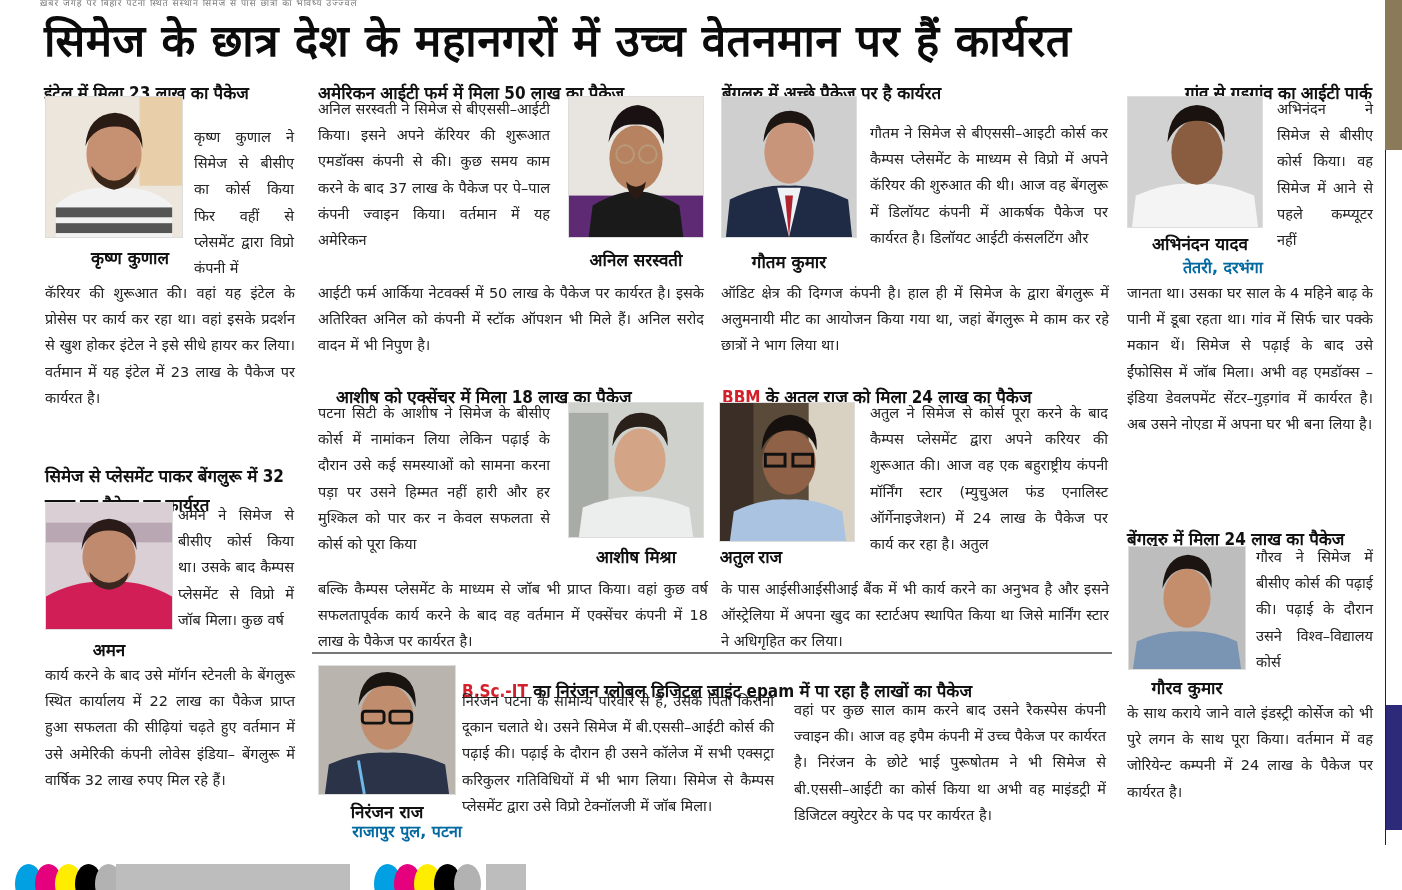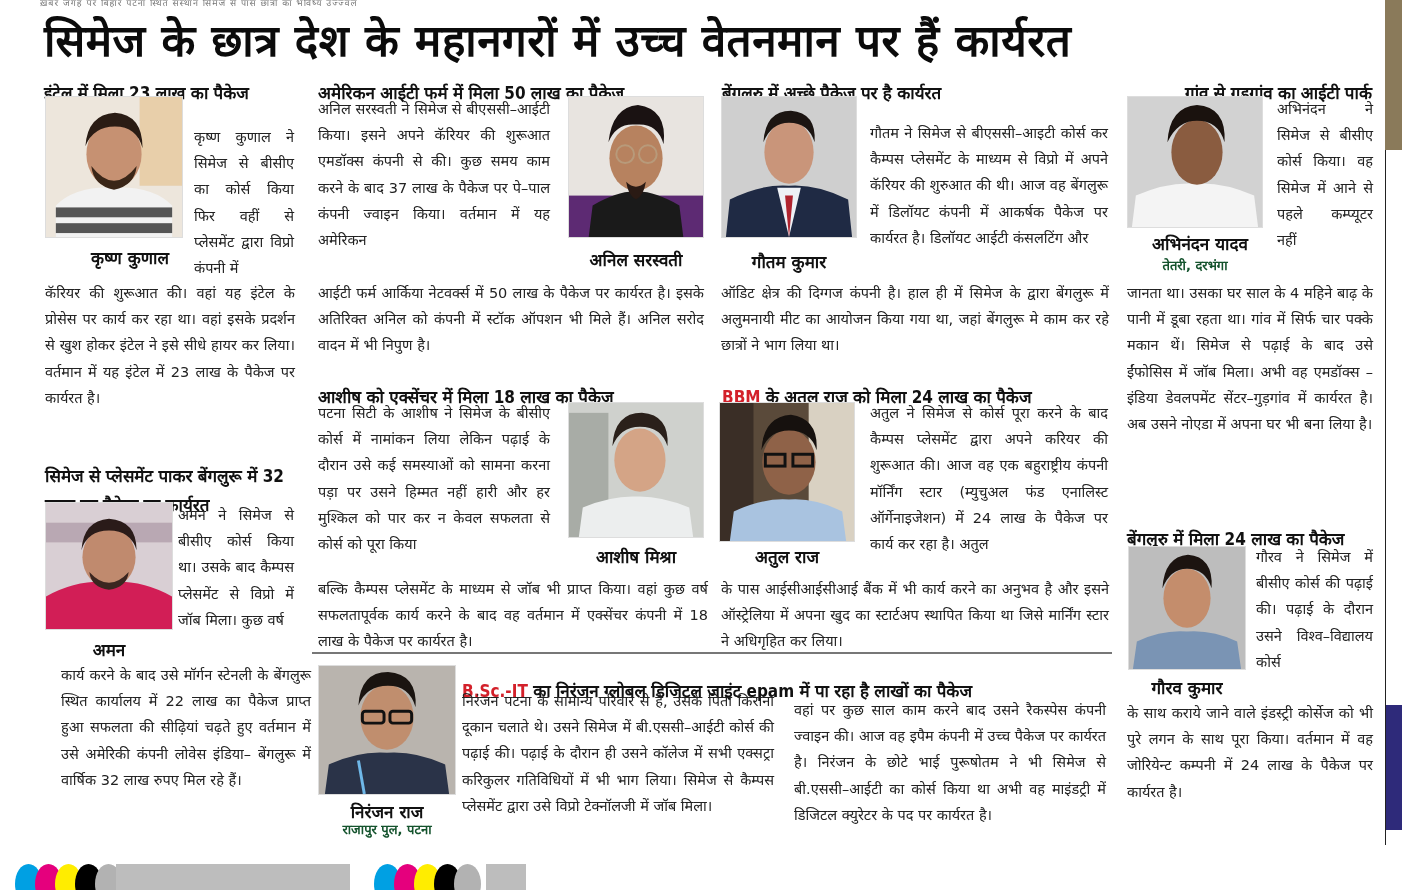--- a/index.html
+++ b/index.html
@@ -8,21 +8,21 @@
 
   .abs { position: absolute; }
   .topstrip { left: 40px; top: 0; width: 1330px; height: 8px; overflow: hidden; font-size: 9px; color: #777; line-height: 6px; letter-spacing: 1px; }
   .headline { left: 44px; top: 12px; width: 1330px; height: 58px; font-family: "DejaVu Sans", sans-serif; font-weight: bold; font-size: 44px; line-height: 58px; color: #0b0b0b; letter-spacing: 0.5px; white-space: nowrap; }
   .subhead { font-family: "DejaVu Sans Condensed", "DejaVu Sans", sans-serif; font-weight: bold; font-size: 17px; color: #111; white-space: nowrap; line-height: 22px; transform-origin: left top; margin-top: 16px; }
   .subhead.right { text-align: right; transform-origin: right top; }
   .body { font-family: "DejaVu Sans", sans-serif; font-size: 14.5px; line-height: 26.2px; color: #222; text-align: justify; }
   .photo { overflow: hidden; border: 1px solid #ddd; }
   .photo svg { display: block; width: 100%; height: 100%; }
   .caption { font-family: "DejaVu Sans", sans-serif; font-weight: bold; font-size: 17px; color: #111; text-align: center; white-space: nowrap; }
-  .subcaption { font-family: "DejaVu Sans", sans-serif; font-weight: bold; font-size: 13px; color: #14532d; text-align: center; white-space: nowrap; }
+  .subcaption { font-family: "DejaVu Sans", sans-serif; font-weight: bold; font-size: 16px; color: #0369a1; text-align: right; white-space: nowrap; }
   .rule { background: #777; height: 2px; }
   .red { color: #d3202a; }
   .vrule { background: #333; width: 2px; }
   .swatch { width: 27px; height: 40px; border-radius: 50% / 50%; }
   .graybar { background: #bdbdbd; height: 26px; }
 </style>
 </head>
 <body>
 
 <div class="abs topstrip">ख़बर जगह पर बिहार पटना स्थित संस्थान सिमेज से पास छात्रों का भविष्य उज्ज्वल</div>
@@ -56,39 +56,39 @@
     <rect width="128" height="128" fill="#d9cfd4"></rect>
     <rect x="0" y="20" width="128" height="20" fill="#b9a8b3"></rect>
     <path d="M0 128 L0 95 Q30 78 64 80 Q98 78 128 95 L128 128 Z" fill="#d21e56"></path>
     <ellipse cx="64" cy="55" rx="27" ry="31" fill="#c08a6e"></ellipse>
     <path d="M36 48 Q38 18 64 16 Q92 18 92 48 Q86 28 64 28 Q42 28 36 48 Z" fill="#2a1b19"></path>
     <path d="M44 70 Q64 92 84 70 Q82 86 64 88 Q46 86 44 70 Z" fill="#3b2620"></path>
   </svg>
 </div>
 <div class="abs caption" style="left:45px; top:638px; width:128px;">अमन</div>
 <div class="abs body" style="left:178px; top:502px; width:116px;">अमन ने सिमेज से बीसीए कोर्स किया था। उसके बाद कैम्पस प्लेसमेंट से विप्रो में जॉब मिला। कुछ वर्ष</div>
-<div class="abs body" style="left:45px; top:662px; width:250px;margin-left:16px;">कार्य करने के बाद उसे मॉर्गन स्टेनली के बेंगलुरू स्थित कार्यालय में 22 लाख का पैकेज प्राप्त हुआ सफलता की सीढ़ियां चढ़ते हुए वर्तमान में उसे अमेरिकी कंपनी लोवेस इंडिया– बेंगलुरू में वार्षिक 32 लाख रुपए मिल रहे हैं।</div>
+<div class="abs body" style="left:45px; top:662px; width:250px;">कार्य करने के बाद उसे मॉर्गन स्टेनली के बेंगलुरू स्थित कार्यालय में 22 लाख का पैकेज प्राप्त हुआ सफलता की सीढ़ियां चढ़ते हुए वर्तमान में उसे अमेरिकी कंपनी लोवेस इंडिया– बेंगलुरू में वार्षिक 32 लाख रुपए मिल रहे हैं।</div>
 
 <div class="abs body" style="left:318px; top:96px; width:232px;">अनिल सरस्वती ने सिमेज से बीएससी–आईटी किया। इसने अपने कॅरियर की शुरूआत एमडॉक्स कंपनी से की। कुछ समय काम करने के बाद 37 लाख के पैकेज पर पे–पाल कंपनी ज्वाइन किया। वर्तमान में यह अमेरिकन</div>
 <div class="abs photo" style="left:568px; top:96px; width:136px; height:142px;">
   <svg viewBox="0 0 136 142" preserveAspectRatio="none">
     <rect width="136" height="142" fill="#e8e4e0"></rect>
     <rect x="0" y="100" width="136" height="42" fill="#5d2a73"></rect>
     <path d="M20 142 L24 110 Q50 95 68 96 Q86 95 112 110 L116 142 Z" fill="#1a1a1a"></path>
     <ellipse cx="68" cy="62" rx="27" ry="33" fill="#b7825f"></ellipse>
     <path d="M40 46 Q44 10 70 8 Q100 12 96 48 Q90 26 68 28 Q48 26 40 46 Z" fill="#1a1212"></path>
     <circle cx="57" cy="58" r="9" fill="none" stroke="#b89a7a" stroke-width="2"></circle>
     <circle cx="80" cy="58" r="9" fill="none" stroke="#b89a7a" stroke-width="2"></circle>
     <path d="M58 86 Q68 96 78 86 Q76 100 68 104 Q60 100 58 86 Z" fill="#2a1a14"></path>
   </svg>
 </div>
 <div class="abs caption" style="left:568px; top:248px; width:136px;text-align:center;">अनिल सरस्वती</div>
 <div class="abs body" style="left:318px; top:280px; width:386px;">आईटी फर्म आर्किया नेटवर्क्स में 50 लाख के पैकेज पर कार्यरत है। इसके अतिरिक्त अनिल को कंपनी में स्टॉक ऑपशन भी मिले हैं। अनिल सरोद वादन में भी निपुण है।</div>
 
-<div class="abs subhead" style="left:318px; top:370px; width:390px;">आशीष को एक्सेंचर में मिला 18 लाख का पैकेज</div>
+<div class="abs subhead" style="left:336px; top:370px; width:390px;">आशीष को एक्सेंचर में मिला 18 लाख का पैकेज</div>
 <div class="abs body" style="left:318px; top:400px; width:232px;">पटना सिटी के आशीष ने सिमेज के बीसीए कोर्स में नामांकन लिया लेकिन पढ़ाई के दौरान उसे कई समस्याओं को सामना करना पड़ा पर उसने हिम्मत नहीं हारी और हर मुश्किल को पार कर न केवल सफलता से कोर्स को पूरा किया</div>
 <div class="abs photo" style="left:568px; top:402px; width:136px; height:136px;">
   <svg viewBox="0 0 136 136" preserveAspectRatio="none">
     <rect width="136" height="136" fill="#cfd1cd"></rect>
     <rect x="0" y="10" width="40" height="126" fill="#a8aca6"></rect>
     <path d="M10 136 L14 106 Q44 94 68 95 Q92 94 122 106 L126 136 Z" fill="#eceeee"></path>
     <ellipse cx="72" cy="58" rx="26" ry="32" fill="#d4a486"></ellipse>
     <path d="M44 44 Q46 10 74 10 Q102 12 100 44 Q94 24 72 24 Q52 24 44 44 Z" fill="#2a201a"></path>
   </svg>
 </div>
@@ -117,21 +117,21 @@
     <rect width="136" height="140" fill="#5a4a3a"></rect>
     <rect x="90" y="0" width="46" height="140" fill="#d9d1c2"></rect>
     <rect x="0" y="0" width="34" height="140" fill="#3a2e26"></rect>
     <path d="M10 140 L14 110 Q44 96 70 98 Q96 96 124 110 L128 140 Z" fill="#a9c3e0"></path>
     <ellipse cx="70" cy="60" rx="27" ry="33" fill="#8f6248"></ellipse>
     <path d="M42 48 Q44 14 72 12 Q100 16 98 48 Q92 28 70 28 Q50 28 42 48 Z" fill="#16110e"></path>
     <rect x="46" y="52" width="20" height="12" fill="none" stroke="#111" stroke-width="3"></rect>
     <rect x="74" y="52" width="20" height="12" fill="none" stroke="#111" stroke-width="3"></rect>
   </svg>
 </div>
-<div class="abs caption" style="left:719px; top:545px; width:136px;">अतुल राज</div>
+<div class="abs caption" style="left:683px; top:545px; width:136px;font-family:Liberation Serif, serif;">अतुल राज</div>
 <div class="abs body" style="left:870px; top:400px; width:238px;">अतुल ने सिमेज से कोर्स पूरा करने के बाद कैम्पस प्लेसमेंट द्वारा अपने करियर की शुरूआत की। आज वह एक बहुराष्ट्रीय कंपनी मॉर्निंग स्टार (म्युचुअल फंड एनालिस्ट ऑर्गेनाइजेशन) में 24 लाख के पैकेज पर कार्य कर रहा है। अतुल</div>
 <div class="abs body" style="left:721px; top:576px; width:388px;">के पास आईसीआईसीआई बैंक में भी कार्य करने का अनुभव है और इसने ऑस्ट्रेलिया में अपना खुद का स्टार्टअप स्थापित किया था जिसे मार्निंग स्टार ने अधिगृहित कर लिया।</div>
 
 <div class="abs rule" style="left:312px; top:652px; width:800px;"></div>
 
 <div class="abs photo" style="left:318px; top:665px; width:138px; height:130px;">
   <svg viewBox="0 0 138 130" preserveAspectRatio="none">
     <rect width="138" height="130" fill="#b9b4ae"></rect>
     <path d="M6 130 L10 100 Q40 86 69 88 Q98 86 128 100 L132 130 Z" fill="#2a3348"></path>
     <path d="M40 96 L46 130" stroke="#6fb8e8" stroke-width="3"></path>

